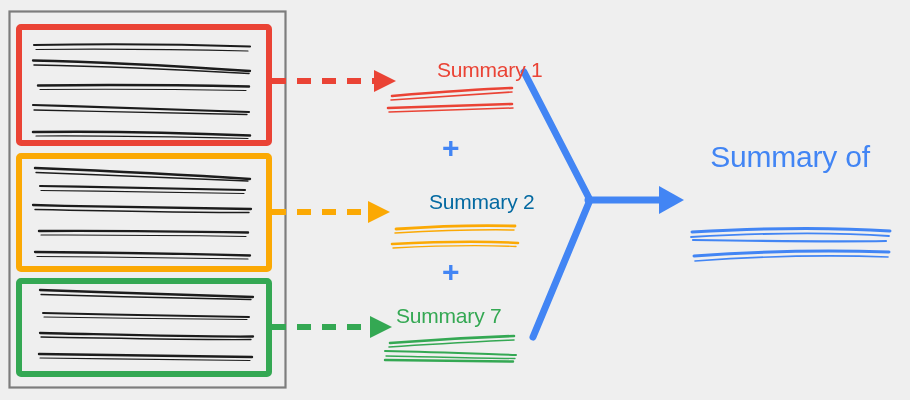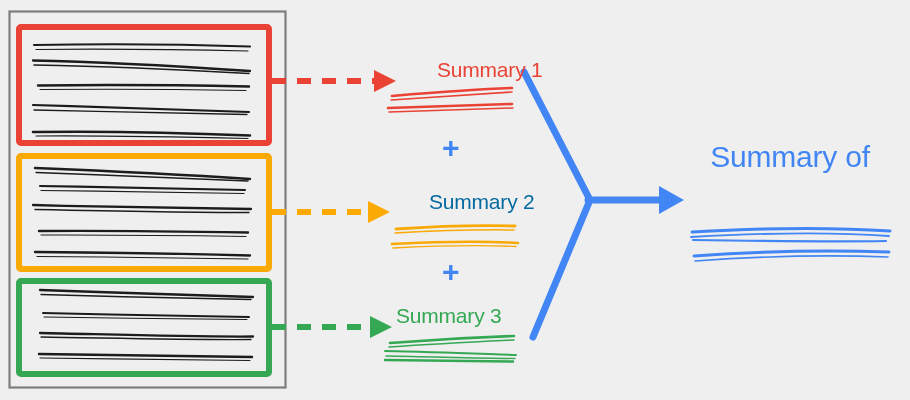--- a/index.html
+++ b/index.html
@@ -146,21 +146,21 @@
       <path d="M693 240 C760 241 830 242 886 241" stroke-width="2.2"></path>
       <path d="M694 256 C762 251 834 250 889 252" stroke-width="3.0"></path>
       <path d="M695 261 C764 256 834 255 888 257" stroke-width="1.7"></path>
     </g>
   </svg>
 
   <div class="label summary-label" style="left:418px; top:58px; color:#ea4335;margin-left:19px;">Summary 1</div>
 
   <div class="label summary-label" style="left:399px; top:190px; color:#0369a1;margin-left:30px;">Summary 2</div>
 
-  <div class="label summary-label" style="left:396px; top:304px; color:#34a853;">Summary 3</div>
+  <div class="label summary-label" style="left:396px; top:304px; color:#34a853;">Summary 7</div>
 
   <div class="plus" style="left:442px; top:133px; color:#4285f4;">+</div>
 
   <div class="plus" style="left:442px; top:257px; color:#4285f4;">+</div>
 
   <div class="label final-label" style="left:690px; top:139px; width:200px; color:#4285f4;">
     <div>Summary of</div>
   </div>
 
 </div>

